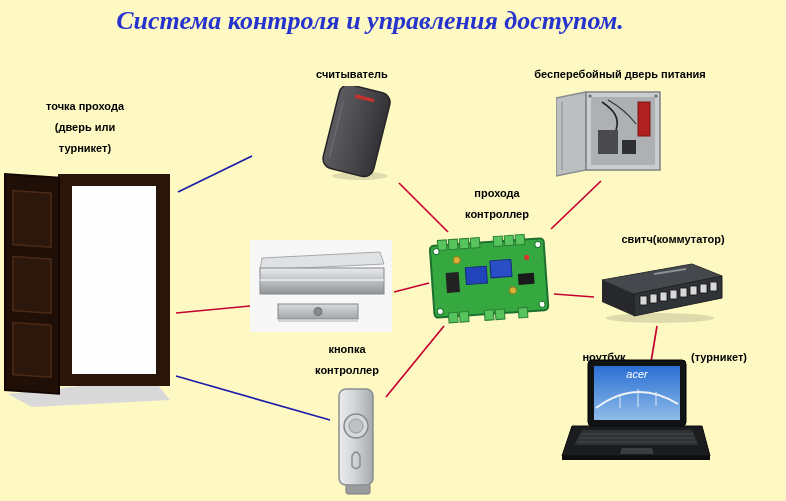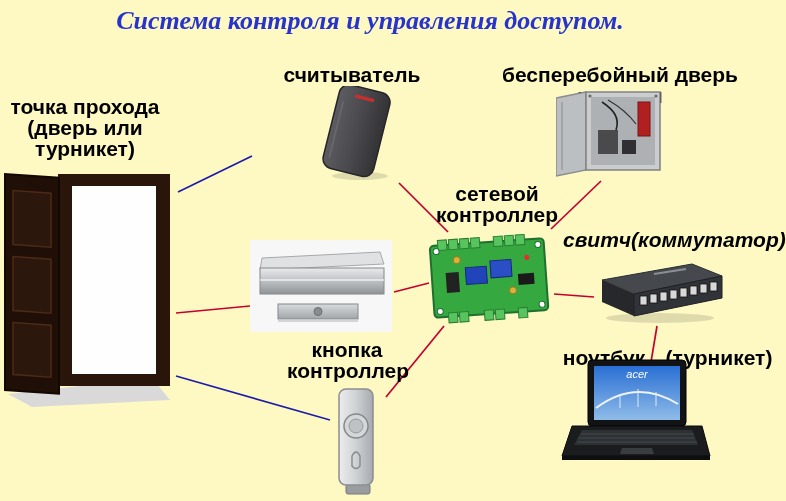--- a/index.html
+++ b/index.html
@@ -10,21 +10,21 @@
     position:relative;width:786px;height:501px;background:#fef9c3;overflow:hidden;
     font-family:"Liberation Sans", sans-serif;
   }
   #wires{position:absolute;left:0;top:0;width:786px;height:501px;pointer-events:none;}
   .title{
     position:absolute;left:30px;top:6px;width:680px;margin:0;
     text-align:center;font-family:"Liberation Serif", serif;
     font-style:italic;font-weight:bold;font-size:26px;color:var(--title-color);
   }
   .label{
-    position:absolute;text-align:center;font-weight:bold;font-size:21px;
+    position:absolute;text-align:center;font-weight:bold;font-size:11px;
     line-height:21px;color:#000;white-space:pre-line;
   }
   .device{position:absolute;}
   .device svg{display:block;width:100%;height:100%;}
 </style>
 </head>
 <body>
 
 <div class="canvas">
 
@@ -40,23 +40,23 @@
       <line x1="657" y1="326" x2="650" y2="368" stroke="#c4002e" stroke-width="1.7"></line>
     </svg>
 
   <h1 class="title">Система контроля и управления доступом.</h1>
 
   <div class="label" style="left:0;   top:96px;  width:170px;">точка прохода
 (дверь или
 турникет)</div>
   <div class="label" style="left:272px;top:64px; width:160px;">считыватель</div>
   <div class="label" style="left:470px;top:64px; width:300px;">бесперебойный дверь питания</div>
-  <div class="label" style="left:432px;top:183px;width:130px;">сетевой
+  <div class="label" style="left:432px;top:183px;width:130px;">прохода
 контроллер</div>
-  <div class="label" style="left:563px;top:229px;width:220px;font-style:italic;">свитч(коммутатор)</div>
+  <div class="label" style="left:563px;top:229px;width:220px;">свитч(коммутатор)</div>
   <div class="label" style="left:287px;top:339px;width:120px;">кнопка
 контроллер</div>
   <div class="label" style="left:558px;top:347px;width:92px;">ноутбук</div>
   <div class="label" style="left:652px;top:347px;width:134px;">(турникет)</div>
 
   <div class="device" style="left:2px;top:172px;width:172px;height:235px;">
     <svg viewBox="0 0 172 235">
       <polygon points="6,222 150,206 168,228 30,235" fill="#d9d9d9"></polygon>
       <rect x="56" y="2" width="112" height="212" fill="#2a150b"></rect>
       <rect x="70" y="14" width="84" height="188" fill="#fefefe"></rect>

